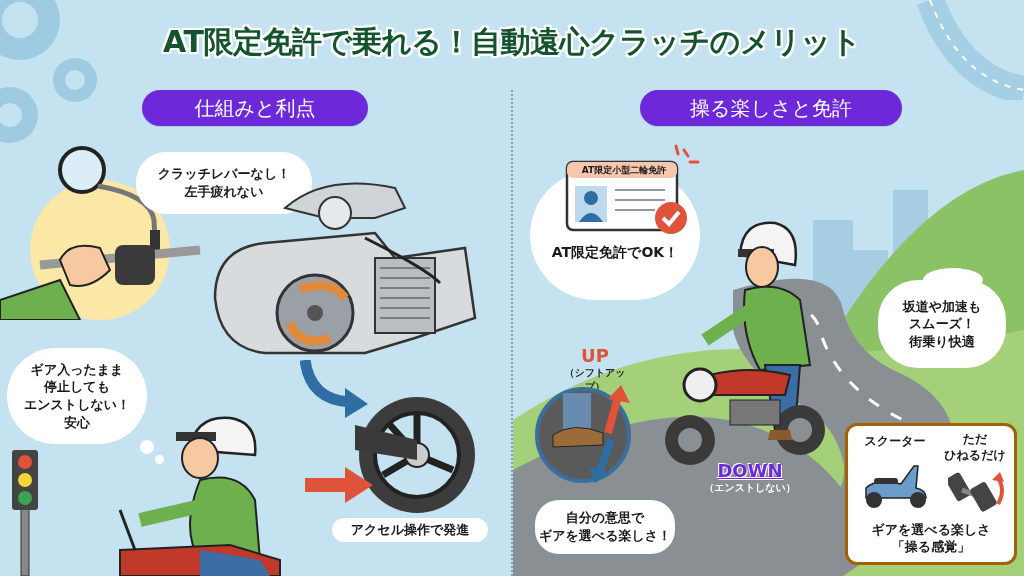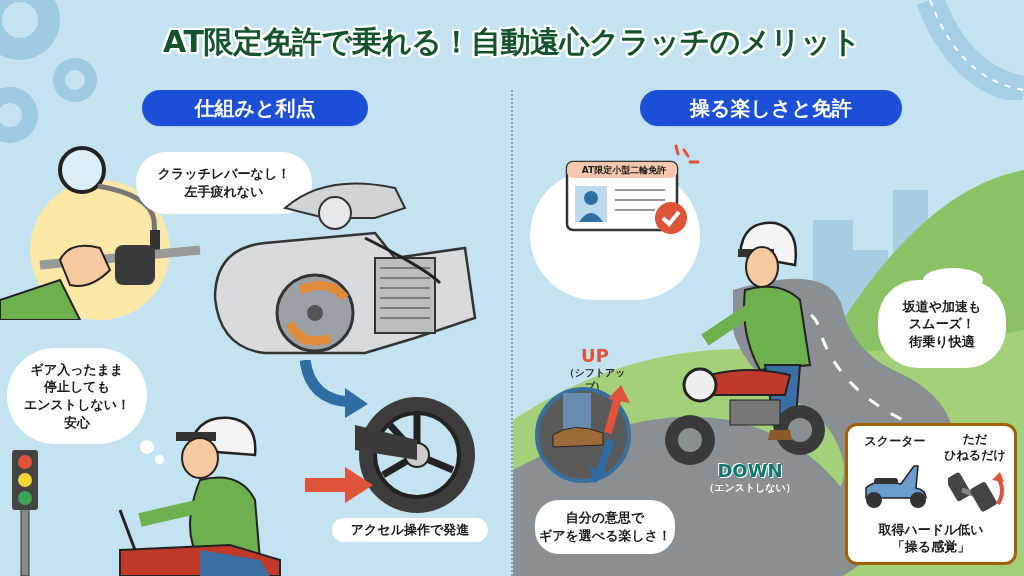--- a/index.html
+++ b/index.html
@@ -16,21 +16,21 @@
   
   .title {
     position: absolute; left: 0; top: 22px; width: 1024px; text-align: center;
     font-size: 30px; font-weight: bold; letter-spacing: -0.5px; color: #14532d;
     text-shadow: 2px 0 0 #fff, -2px 0 0 #fff, 0 2px 0 #fff, 0 -2px 0 #fff,
                  2px 2px 0 #fff, -2px -2px 0 #fff, 2px -2px 0 #fff, -2px 2px 0 #fff;
   }
 
   .section-pill {
     position: absolute; height: 36px; border-radius: 18px;
-    background: #1d4ed8; color: #fff; font-weight: bold; font-size: 20px;
+    background: #6d28d9; color: #fff; font-weight: normal; font-size: 20px;
     display: flex; align-items: center; justify-content: center;
     box-shadow: 0 1px 0 rgba(0,0,0,0.1);
   }
 
   .divider {
     position: absolute; left: 511px; top: 90px; width: 0; height: 486px;
     border-left: 2px dotted #7aa6c2;
   }
 
   .bubble {
@@ -208,20 +208,21 @@
 </svg>
 <span class="abs" style="left:570px;top:164px;width:108px;text-align:center;font-size:9px;font-weight:bold;">AT限定小型二輪免許</span>
 <svg class="abs" style="left:670px;top:142px;" width="30" height="26" viewBox="0 0 30 26">
   <g stroke="#e0533b" stroke-width="3" stroke-linecap="round">
       <line x1="6" y1="4" x2="8" y2="12"></line>
       <line x1="14" y1="8" x2="18" y2="14"></line>
       <line x1="20" y1="20" x2="28" y2="20"></line>
     </g>
 </svg>
 <div class="abs" style="left:535px;top:243px;width:160px;text-align:center;font-weight:bold;font-size:14px;line-height:1.35;">
+  <div>AT限定免許でOK！</div>
 </div>
 
 <svg class="abs" style="left:650px;top:215px;" width="200" height="250" viewBox="0 0 200 250">
   <path d="M90 40 Q92 5 125 8 Q150 14 145 50 Z" fill="#f4f4f4" stroke="#222" stroke-width="2.5"></path>
   <rect x="88" y="34" width="36" height="8" fill="#333"></rect>
   <ellipse cx="112" cy="52" rx="16" ry="20" fill="#f6c9a0" stroke="#222" stroke-width="2"></ellipse>
   <path d="M95 75 Q130 65 150 85 L160 150 L110 155 Q90 120 95 75 Z" fill="#6fb04e" stroke="#222" stroke-width="2"></path>
   <path d="M100 95 L55 125" stroke="#6fb04e" stroke-width="13"></path>
   <path d="M130 100 L110 130" stroke="#6fb04e" stroke-width="13"></path>
   <path d="M115 150 L150 150 L145 215 L125 215 Z" fill="#3a6ea5" stroke="#222" stroke-width="2"></path>
@@ -250,21 +251,21 @@
   <circle cx="50" cy="50" r="46" fill="#5a5a5a" stroke="#3a6e9c" stroke-width="4"></circle>
   <rect x="30" y="8" width="28" height="38" fill="#6a8bb0"></rect>
   <path d="M20 50 Q40 36 70 48 L70 60 L20 62 Z" fill="#9b6b3a" stroke="#222"></path>
   <path d="M75 48 L85 12" stroke="#e0533b" stroke-width="8"></path>
   <polygon points="75,14 88,0 97,18" fill="#e0533b"></polygon>
   <path d="M78 55 L66 88" stroke="#2f6da3" stroke-width="8"></path>
   <polygon points="56,82 62,98 76,88" fill="#2f6da3"></polygon>
 </svg>
 
 <div class="up-label" style="left:700px;top:460px;width:100px;">
-  <span class="big" style="color:#0f766e;text-shadow:1px 1px 0 #fff,-1px -1px 0 #fff;">DOWN</span>
+  <span class="big" style="color:#6d28d9;text-shadow:1px 1px 0 #fff,-1px -1px 0 #fff;text-decoration:underline;">DOWN</span>
   <span class="small" style="color:#fff;">（エンストしない）</span>
 </div>
 
 <div class="bubble" style="left:535px;top:500px;width:140px;height:54px;border-radius:24px;">
   <span>自分の意思で</span>
   <span>ギアを選べる楽しさ！</span>
 </div>
 
 <div class="scooter-box">
   <span class="t" style="left:12px;top:8px;width:70px;">スクーター</span>
@@ -279,16 +280,16 @@
     <circle cx="62" cy="42" r="8" fill="#333"></circle>
   </svg>
   <svg class="abs" style="left:100px;top:40px;" width="60" height="46" viewBox="0 0 60 46">
     <rect x="2" y="8" width="16" height="26" rx="3" fill="#444" transform="rotate(-30 10 20)"></rect>
     <line x1="14" y1="24" x2="30" y2="30" stroke="#888" stroke-width="5"></line>
     <rect x="26" y="18" width="18" height="26" rx="3" fill="#444" transform="rotate(-30 35 30)"></rect>
     <path d="M50 38 Q58 24 50 12" stroke="#e0533b" stroke-width="4" fill="none"></path>
     <polygon points="44,14 52,6 56,16" fill="#e0533b"></polygon>
   </svg>
   <span class="t" style="left:0;top:96px;width:166px;font-size:13px;">
-    <span style="display:block;">取得ハードル低い</span>
+    <span style="display:block;">ギアを選べる楽しさ</span>
     <span style="display:block;">「操る感覚」</span>
   </span>
 </div>
 
 </body></html>

